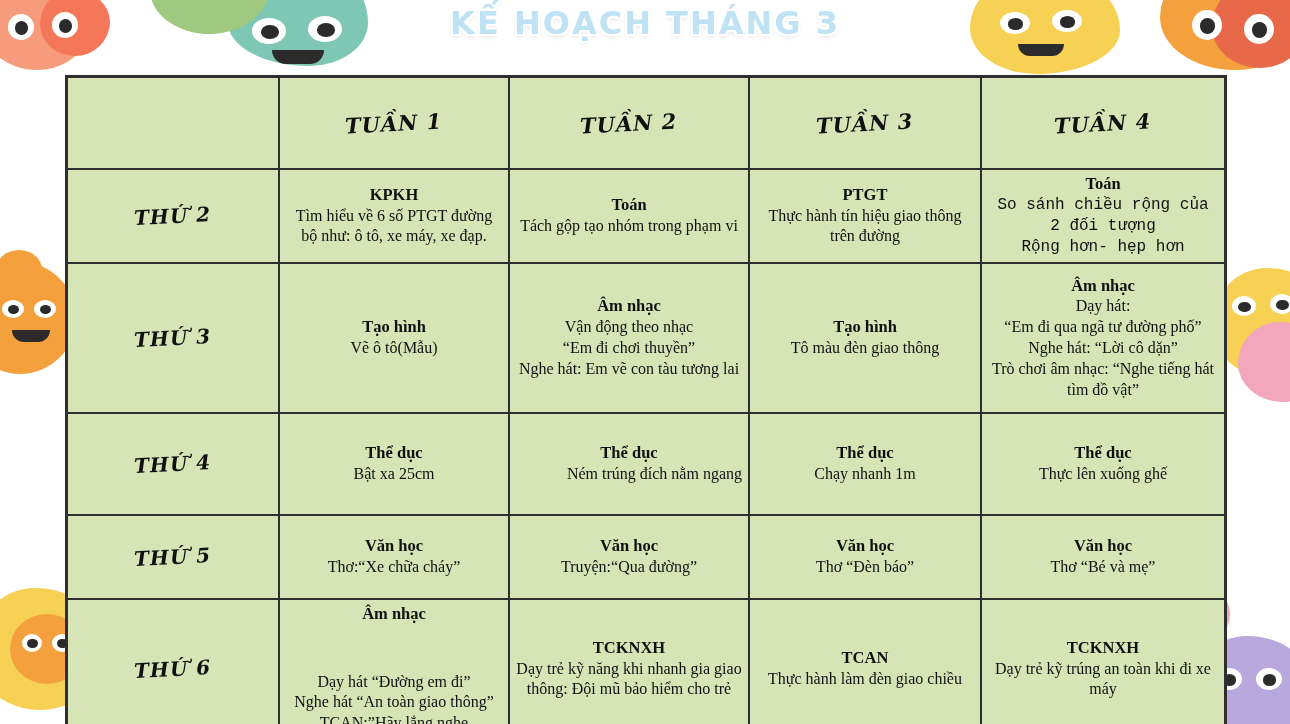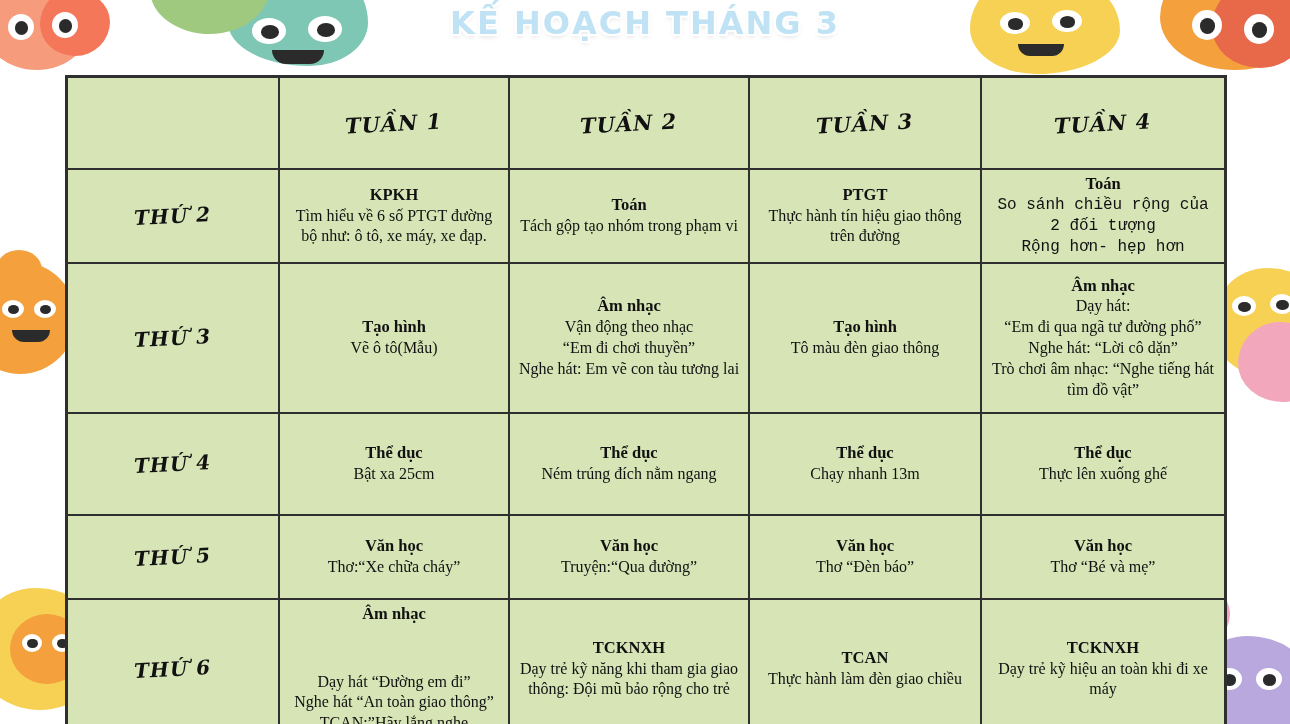--- a/index.html
+++ b/index.html
@@ -276,25 +276,25 @@
       <tr class="r-thu4">
         <td>
           <span class="day-label">THỨ 4</span>
         </td>
         <td>
           <div class="cell-title">Thể dục</div>
           <div class="cell-body" style="white-space: pre-line;">Bật xa 25cm</div>
         </td>
         <td>
           <div class="cell-title">Thể dục</div>
-          <div class="cell-body" style="white-space: pre-line;">Ném trúng đích nằm ngang</div>
+          <div class="cell-body" style="white-space: pre-line; text-align: right;">Ném trúng đích nằm ngang</div>
         </td>
         <td>
           <div class="cell-title">Thể dục</div>
-          <div class="cell-body" style="white-space: pre-line;">Chạy nhanh 13m</div>
+          <div class="cell-body" style="white-space: pre-line;">Chạy nhanh 1m</div>
         </td>
         <td>
           <div class="cell-title">Thể dục</div>
           <div class="cell-body" style="white-space: pre-line;">Thực lên xuống ghế</div>
         </td>
       </tr>
 
       <tr class="r-thu5">
         <td>
           <span class="day-label">THỨ 5</span>
@@ -322,26 +322,26 @@
           <span class="day-label">THỨ 6</span>
         </td>
         <td>
           <div class="cell-title">Âm nhạc</div>
           <div class="cell-body" style="white-space: pre-line; margin-top: 47px;">Dạy hát “Đường em đi”
 Nghe hát “An toàn giao thông”
 TCAN:”Hãy lắng nghe</div>
         </td>
         <td>
           <div class="cell-title">TCKNXH</div>
-          <div class="cell-body" style="white-space: pre-line;">Dạy trẻ kỹ năng  khi tham gia giao thông: Đội mũ bảo rộng cho trẻ</div>
+          <div class="cell-body" style="white-space: pre-line;">Dạy trẻ kỹ năng  khi nhanh gia giao thông: Đội mũ bảo hiểm cho trẻ</div>
         </td>
         <td>
           <div class="cell-title">TCAN</div>
           <div class="cell-body" style="white-space: pre-line;">Thực hành làm đèn giao chiều</div>
         </td>
         <td>
           <div class="cell-title">TCKNXH</div>
-          <div class="cell-body" style="white-space: pre-line;">Dạy trẻ kỹ hiệu an toàn khi đi xe máy</div>
+          <div class="cell-body" style="white-space: pre-line;">Dạy trẻ kỹ trúng an toàn khi đi xe máy</div>
         </td>
       </tr>
     </tbody>
   </table>
 </div>
 
 </body></html>

